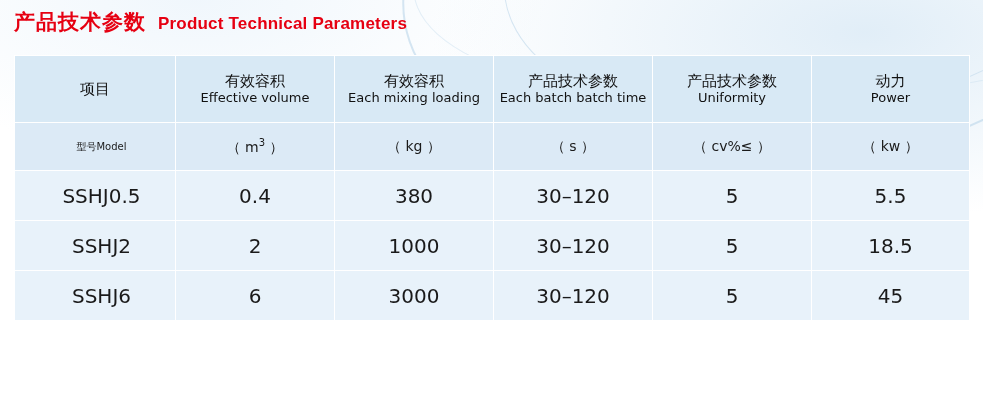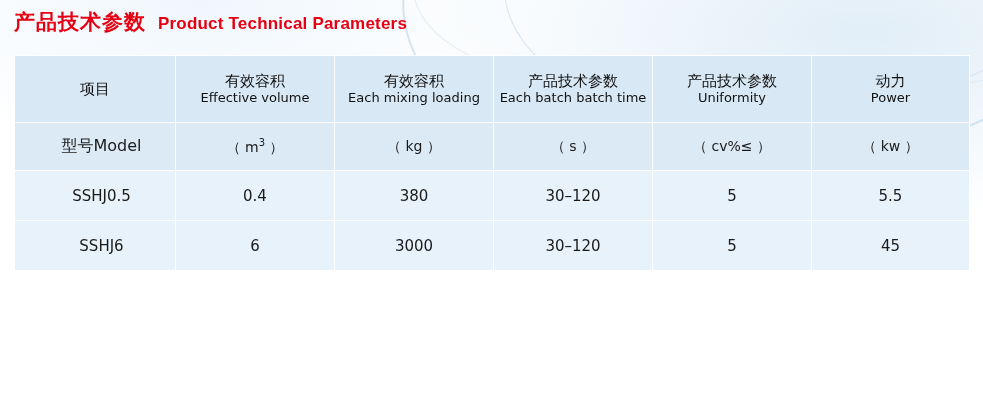--- a/index.html
+++ b/index.html
@@ -111,29 +111,29 @@
     display: block;
     font-size: 13px;
     color: #111111;
   }
   tr.unit td {
     background: #dceaf6;
     height: 45px;
     font-size: 14px;
   }
   tr.unit td.label {
-    font-size: 16px;
+    font-size: 10px;
   }
   td.leftcell {
     text-align: left;
     padding-left: 14px;
   }
   tr.data td {
     height: 47px;
-    font-size: 15px;
+    font-size: 20px;
   }
   tr.r-even td { background: #e8f2fa; }
   tr.r-odd td { background: #f1f7fc; }
   sup { font-size: 10px; vertical-align: super; }
 </style>
 </head>
 <body>
 
 <div class="page">
 
@@ -194,20 +194,28 @@
 
       <tr class="data r-even">
         <td class="leftcell">SSHJ0.5</td>
         <td>0.4</td>
         <td>380</td>
         <td>30–120</td>
         <td>5</td>
         <td>5.5</td>
       </tr>
       <tr class="data r-even">
+        <td class="leftcell">SSHJ2</td>
+        <td>2</td>
+        <td>1000</td>
+        <td>30–120</td>
+        <td>5</td>
+        <td>18.5</td>
+      </tr>
+      <tr class="data r-even">
         <td class="leftcell">SSHJ6</td>
         <td>6</td>
         <td>3000</td>
         <td>30–120</td>
         <td>5</td>
         <td>45</td>
       </tr>
     </tbody>
   </table>
 

